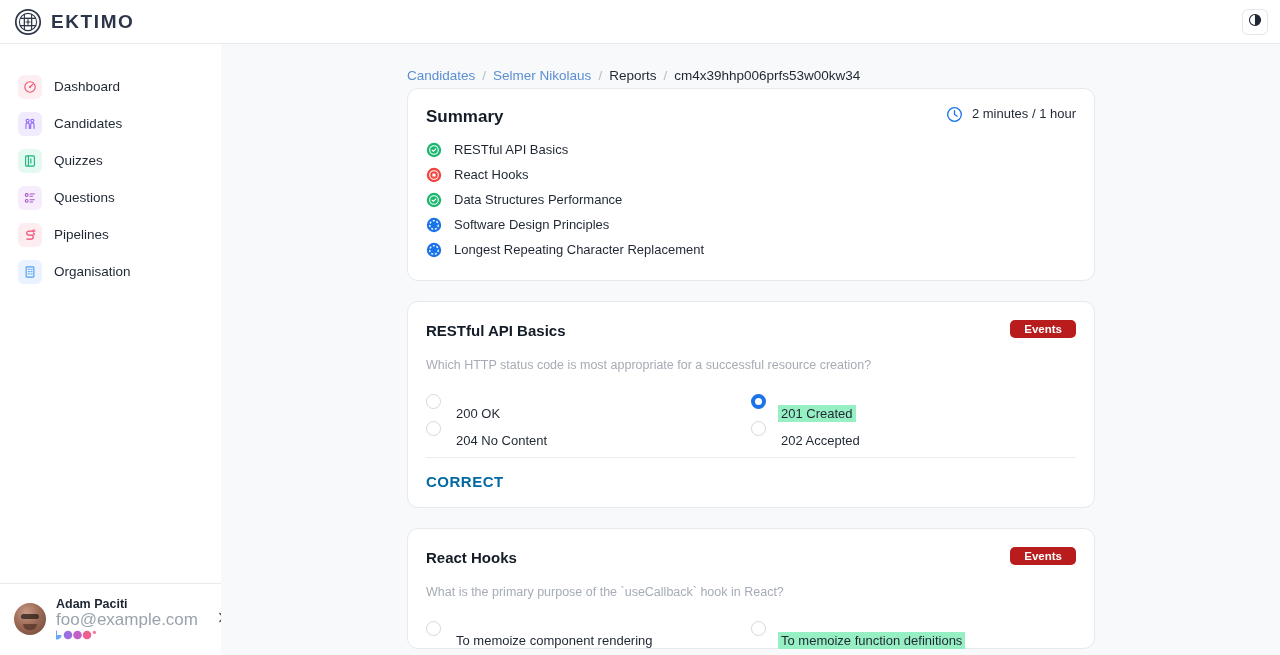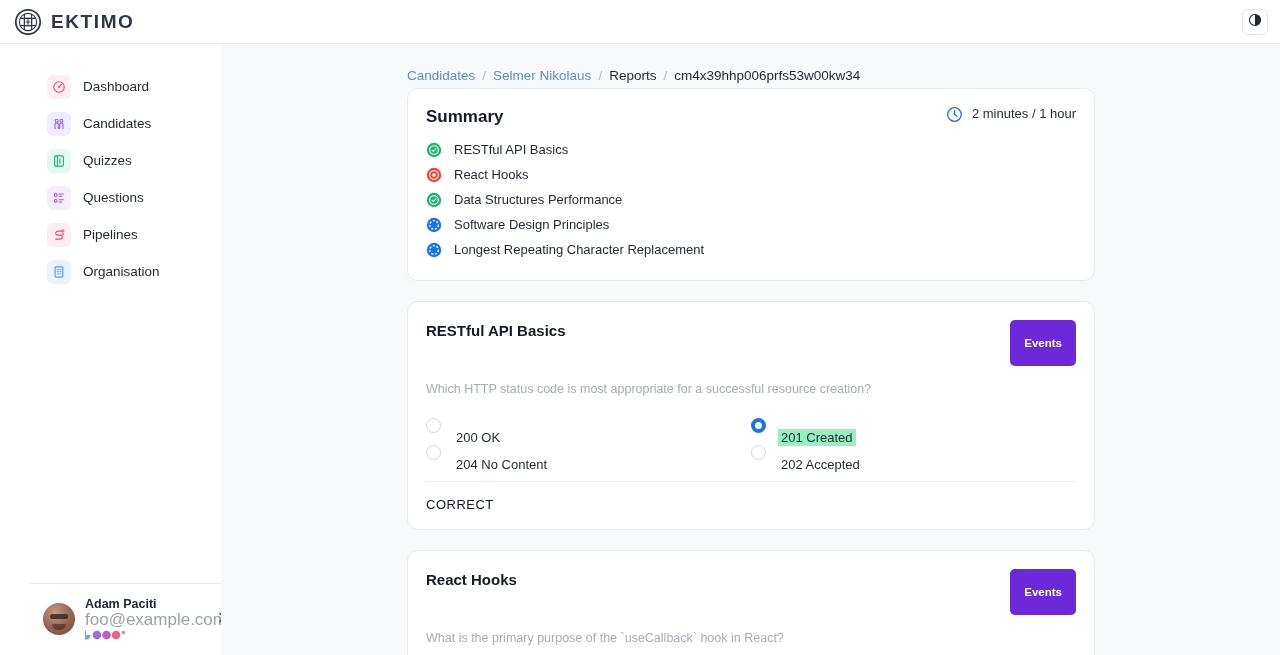--- a/index.html
+++ b/index.html
@@ -32,21 +32,21 @@
     background: #fff; display: flex; align-items: center; justify-content: center;
     cursor: pointer;
   }
 
   
   .sidebar {
     position: absolute; top: 44px; left: 0;
     width: 240px; height: 611px;
     background: #ffffff;
     border-right: 1px solid #1d4ed8;
-    display: flex; flex-direction: column; padding-left: 29px;
+    display: flex; flex-direction: column;
   }
   .nav { padding-top: 24px; flex: 1 1 auto; }
   .nav-item {
     display: flex; align-items: center; gap: 12px;
     height: 37px; padding-left: 10px; margin: 0 8px;
     border-radius: 7px; cursor: pointer;
     text-decoration: none;
   }
   .nav-ico {
     width: 24px; height: 24px; flex: 0 0 24px;
@@ -117,24 +117,24 @@
   .sum-list { padding: 8px 18px 18px 18px; }
   .sum-row { display: flex; align-items: center; gap: 12px; height: 25px; }
   .sum-row-label { font-size: 13px; color: #1f2733; }
   .st { width: 16px; height: 16px; flex: 0 0 16px; }
 
   
   .q-head { display: flex; align-items: flex-start; padding: 18px 18px 0 18px; }
   .q-title { font-size: 15px; font-weight: bold; color: #141c28; line-height: 22px; }
   .events-btn {
     margin-left: auto;
-    background: #6d28d9; color: #ffffff;
+    background: #b91c1c; color: #ffffff;
     font-size: 11.5px; font-weight: bold;
     border: none; border-radius: 5px;
-    padding: 16px 14px; cursor: pointer;
+    padding: 2px 14px; cursor: pointer;
     line-height: 14px;
   }
   .q-prompt {
     padding: 14px 18px 0 18px;
     font-size: 12.5px; color: #a6acb5; line-height: 18px;
   }
   .opts {
     display: grid; grid-template-columns: 1fr 1fr;
     column-gap: 0px; row-gap: 0px;
     padding: 14px 18px 6px 18px;
@@ -152,22 +152,22 @@
   }
   .radio.sel::after {
     content: ""; position: absolute; left: 4px; top: 4px;
     width: 7px; height: 7px; border-radius: 50%; background: #ffffff;
   }
   .opt-label { font-size: 13px; color: #1f2733; padding: 1px 3px; margin-top: 23px; }
   .opt-label.hl-ok { background: #97efc4; }
   .q-sep { height: 1px; background: #ebedf0; margin: 9px 18px 0 18px; }
   .q-verdict {
     padding: 15px 18px 17px 18px;
-    font-size: 13px; font-weight: normal; letter-spacing: .5px;
-    color: #0f172a;
+    font-size: 15px; font-weight: bold; letter-spacing: .5px;
+    color: #0369a1;
   }
 </style>
 </head>
 <body>
 
 <div class="topbar">
   <div class="brand">
     <span class="brand-mark">
       <svg width="28" height="28" viewBox="0 0 28 28">
         <circle cx="14" cy="14" r="12.2" fill="none" stroke="#2c3648" stroke-width="1.7"></circle>

